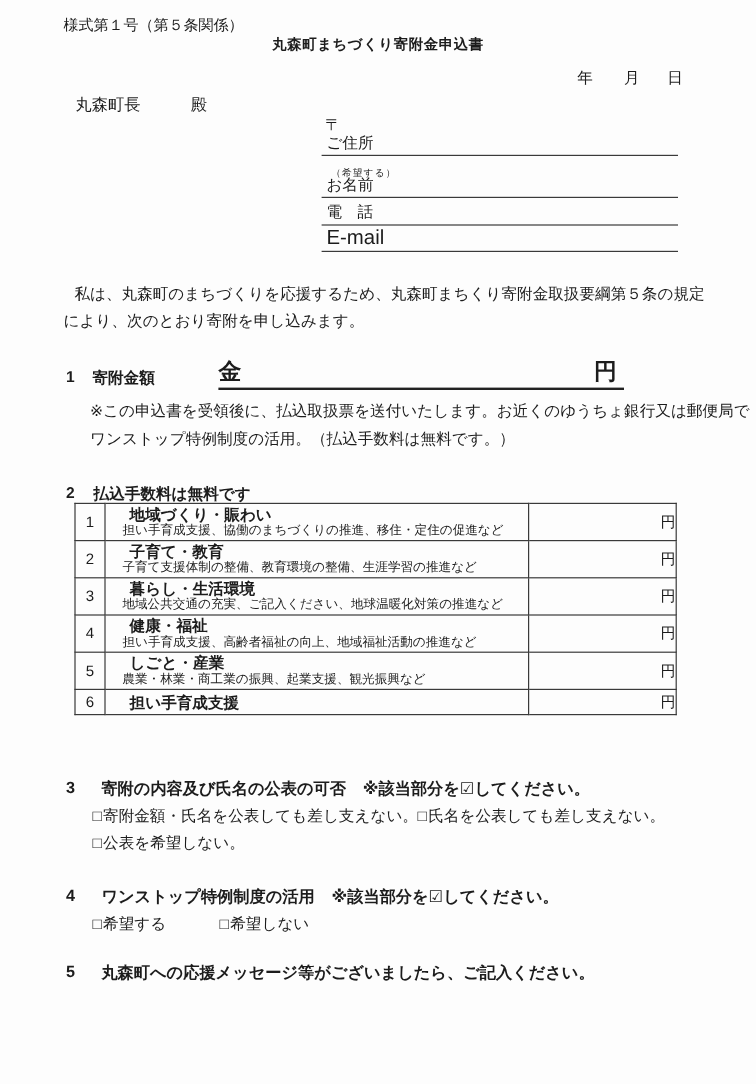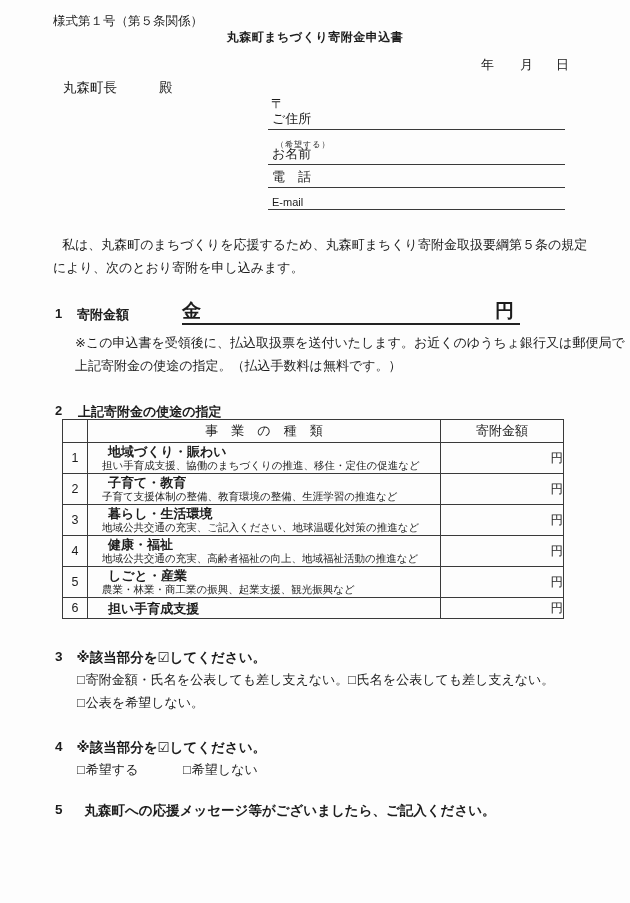--- a/index.html
+++ b/index.html
@@ -69,50 +69,45 @@
 
 <div class="abs field fill-line" style="top:146px;">
   <span class="lbl">お名前</span>
 </div>
 
 <div class="abs field fill-line" style="top:169px;">
   <span class="lbl">電　話</span>
 </div>
 
 <div class="abs field fill-line" style="top:191px;">
-  <span class="lbl" style="font-size:11px;">E-mail</span>
+  <span class="lbl" style="font-size:17px;">E-mail</span>
 </div>
 
 <div class="abs fs13 nowrap" style="left:62px;top:236px;">私は、丸森町のまちづくりを応援するため、丸森町まちくり寄附金取扱要綱第５条の規定</div>
 <div class="abs fs13 nowrap" style="left:53px;top:259px;">により、次のとおり寄附を申し込みます。</div>
 
 <div class="abs fs13 b" style="left:55px;top:306px;">1</div>
 <div class="abs fs13 b" style="left:77px;top:306px;">寄附金額</div>
 <div class="abs amount-line">
   <span>金</span>
   <span class="yen">円</span>
 </div>
 <div class="abs fs13 nowrap" style="left:75px;top:334px;">※この申込書を受領後に、払込取扱票を送付いたします。お近くのゆうちょ銀行又は郵便局で</div>
-<div class="abs fs13 nowrap" style="left:75px;top:357px;">上記寄附金の使途の指定。（払込手数料は無料です。）</div>
+<div class="abs fs13 nowrap" style="left:75px;top:357px;">ワンストップ特例制度の活用。（払込手数料は無料です。）</div>
 
 <div class="abs fs13 b" style="left:55px;top:403px;">2</div>
-<div class="abs fs13 b" style="left:78px;top:403px;">上記寄附金の使途の指定</div>
+<div class="abs fs13 b" style="left:78px;top:403px;">払込手数料は無料です</div>
 
 <table class="use">
   <colgroup>
       <col style="width:25px">
       <col style="width:353px">
       <col style="width:123px">
     </colgroup>
   <tbody>
-      <tr class="hdr">
-    <th></th>
-    <th class="th-cat">事　業　の　種　類</th>
-    <th class="th-amt">寄附金額</th>
-  </tr>
   <tr class="row">
     <td class="no">1</td>
     <td class="cat">
       <span class="cat-title">地域づくり・賑わい</span>
       <span class="cat-desc">担い手育成支援、協働のまちづくりの推進、移住・定住の促進など</span>
     </td>
     <td class="amt">円</td>
   </tr>
   <tr class="row">
     <td class="no">2</td>
@@ -127,21 +122,21 @@
     <td class="cat">
       <span class="cat-title">暮らし・生活環境</span>
       <span class="cat-desc">地域公共交通の充実、ご記入ください、地球温暖化対策の推進など</span>
     </td>
     <td class="amt">円</td>
   </tr>
   <tr class="row">
     <td class="no">4</td>
     <td class="cat">
       <span class="cat-title">健康・福祉</span>
-      <span class="cat-desc">地域公共交通の充実、高齢者福祉の向上、地域福祉活動の推進など</span>
+      <span class="cat-desc">担い手育成支援、高齢者福祉の向上、地域福祉活動の推進など</span>
     </td>
     <td class="amt">円</td>
   </tr>
   <tr class="row">
     <td class="no">5</td>
     <td class="cat">
       <span class="cat-title">しごと・産業</span>
       <span class="cat-desc">農業・林業・商工業の振興、起業支援、観光振興など</span>
     </td>
     <td class="amt">円</td>
@@ -152,34 +147,36 @@
       <span class="cat-title">担い手育成支援</span>
 
     </td>
     <td class="amt">円</td>
   </tr>
 </tbody>
   </table>
 
 <div class="abs sec-head" style="left:55px;top:649px;">
   <span>3</span>
+  <span style="margin-left:8px;">寄附の内容及び氏名の公表の可否</span>
   <span>※該当部分を☑してください。</span>
 </div>
 <div class="abs opt" style="left:77px;top:671px;">
   <span class="box">□</span><span>寄附金額・氏名を公表しても差し支えない。</span>
 </div>
 <div class="abs opt" style="left:348px;top:671px;">
   <span class="box">□</span><span>氏名を公表しても差し支えない。</span>
 </div>
 <div class="abs opt" style="left:77px;top:694px;">
   <span class="box">□</span><span>公表を希望しない。</span>
 </div>
 
 <div class="abs sec-head" style="left:55px;top:739px;">
   <span>4</span>
+  <span style="margin-left:8px;">ワンストップ特例制度の活用</span>
   <span>※該当部分を☑してください。</span>
 </div>
 <div class="abs opt" style="left:77px;top:761px;text-align:center;">
   <span class="box">□</span><span>希望する</span>
 </div>
 <div class="abs opt" style="left:183px;top:761px;">
   <span class="box">□</span><span>希望しない</span>
 </div>
 
 <div class="abs sec-head" style="left:55px;top:802px;">

